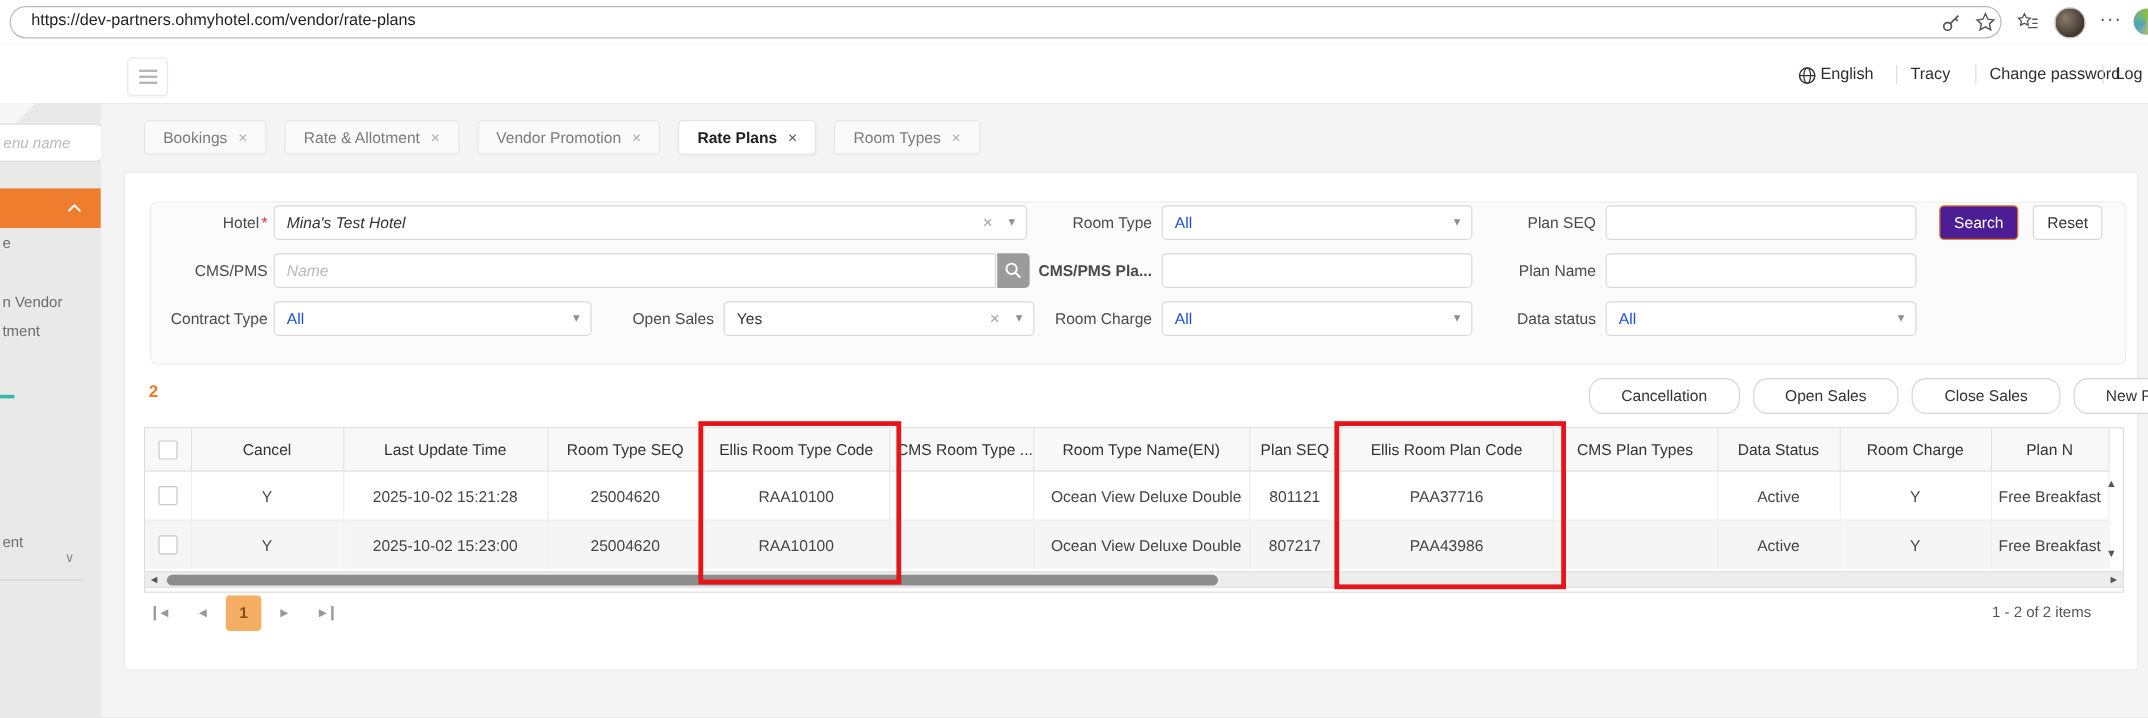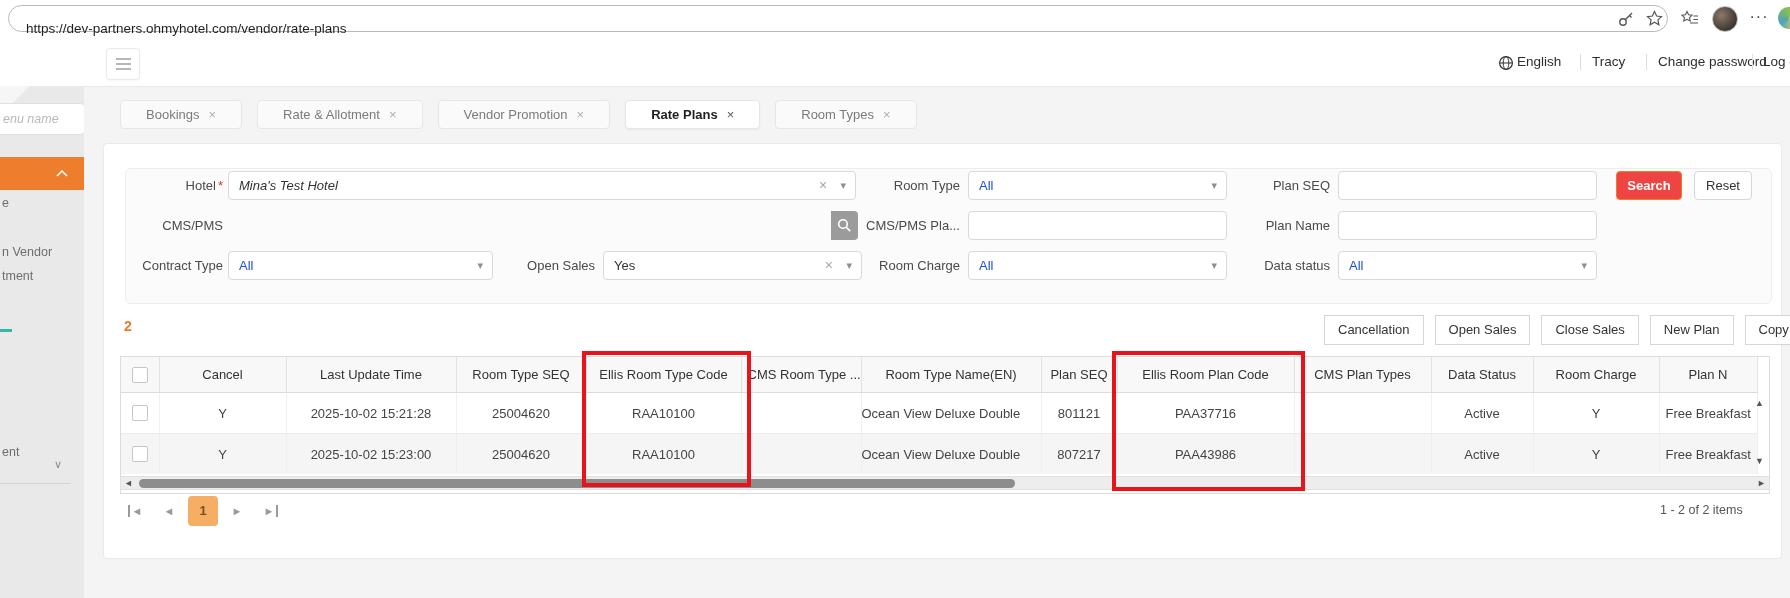--- a/index.html
+++ b/index.html
@@ -3,21 +3,21 @@
 <meta charset="utf-8">
 <style>
   html,body{margin:0;padding:0;background:#ddd;}
   #screen{position:relative;width:1790px;height:598px;background:#f4f4f4;overflow:hidden;
           font-family:"Liberation Sans","DejaVu Sans",sans-serif;color:#333;}
   .abs{position:absolute;}
 
   
   .browser-bar{left:0;top:0;width:1790px;height:36px;background:#fff;border-bottom:1px solid #d9d9d9;}
   .address-bar{left:8px;top:5px;width:1658px;height:25px;border:1px solid #b9b9b9;border-radius:14px;background:#fff;}
-  .url-text{left:26px;top:12px;height:36px;line-height:34px;font-size:13.5px;color:#1f1f1f;}
+  .url-text{left:26px;top:0;height:36px;line-height:34px;font-size:13.5px;color:#1f1f1f;}
   .chrome-ico{top:8px;width:20px;height:20px;display:flex;align-items:center;justify-content:center;cursor:pointer;}
   .avatar{left:1712px;top:6px;width:24px;height:24px;border-radius:50%;
           background:radial-gradient(circle at 35% 35%, #8a7a6a, #3a322c 75%);border:1px solid #bbb;}
   .dots{left:1748px;top:6px;width:22px;height:24px;line-height:22px;text-align:center;font-size:16px;color:#444;letter-spacing:1px;}
   .profile-arc{left:1778px;top:7px;width:22px;height:22px;border-radius:50%;
           background:conic-gradient(#8cc04a,#f4d03f,#4aa3c0,#8cc04a);}
 
   
   .app-header{left:0;top:36px;width:1790px;height:50px;background:#fff;border-bottom:1px solid #e7e7e7;}
   .logo{left:0;top:36px;width:84px;height:50px;background:#29282a;color:#fff;font-weight:bold;
@@ -34,58 +34,58 @@
   .sb-search{left:-20px;top:17px;width:82px;height:30px;background:#fff;border:1px solid #e0e0e0;border-radius:6px;
              line-height:30px;padding-left:22px;font-size:12.5px;font-style:italic;color:#b9b9b9;white-space:nowrap;overflow:hidden;}
   .sb-orange{left:0;top:71px;width:84px;height:33px;background:#ee7d2e;cursor:pointer;}
   .sb-item{left:2px;font-size:12.5px;color:#6e6e6e;white-space:nowrap;cursor:pointer;}
   .sb-teal{left:0;top:243px;width:12px;height:3px;background:#35b7ac;}
   .sb-chev{left:54px;top:372px;font-size:11px;color:#8a8a8a;cursor:pointer;}
   .sb-divider{left:0;top:397px;width:70px;height:1px;background:#d4d4d4;}
 
   
   .tabs{left:120px;top:100px;height:29px;display:flex;gap:15px;}
-  .tab{height:27px;line-height:27px;padding:0 25px;border:1px solid #e6e6e6;border-radius:4px;background:#fafafa;
+  .tab{height:27px;line-height:27px;padding:0 15px;border:1px solid #e6e6e6;border-radius:4px;background:#fafafa;
        font-size:13px;color:#7b7b7b;white-space:nowrap;cursor:pointer;display:flex;align-items:center;gap:9px;}
   .tab.active{background:#fff;color:#1f1f1f;font-weight:bold;box-shadow:0 1px 2px rgba(0,0,0,.05);}
   .tab .x{font-size:13px;color:#adadad;font-weight:normal;}
   .tab.active .x{color:#555;}
 
   
   .card{left:103px;top:143px;width:1677px;height:414px;background:#fff;border:1px solid #eaeaea;border-radius:4px;}
   .filter-panel{left:125px;top:168px;width:1645px;height:134px;background:#fbfbfb;border:1px solid #ededed;border-radius:6px;}
   .flabel{height:29px;line-height:29px;font-size:13px;color:#4a4a4a;text-align:right;white-space:nowrap;}
   .req{color:#e03131;margin-left:2px;}
   .ffield{height:27px;line-height:27px;border:1px solid #d9d9d9;border-radius:4px;background:#fff;font-size:13px;color:#333;
           padding:0 10px;white-space:nowrap;overflow:hidden;cursor:pointer;}
   .ph{color:#1d4ed8;}
   .caret{position:absolute;right:9px;top:0;line-height:27px;color:#8e8e8e;font-size:11px;}
   .clear-x{position:absolute;right:28px;top:0;line-height:27px;color:#a6a6a6;font-size:14px;}
   input.ffield{padding:0 10px;outline:none;}
   input.ffield::placeholder{color:#b9b9b9;font-style:italic;}
   .sbtn{left:831px;width:27px;height:29px;background:#9b9b9b;border-radius:0 4px 4px 0;display:flex;align-items:center;justify-content:center;cursor:pointer;}
   .btn{height:29px;line-height:27px;border:1px solid #d6d6d6;border-radius:4px;background:#fff;font-size:13px;color:#333;
        text-align:center;cursor:pointer;box-sizing:border-box;}
-  .btn-primary{background:#ef4444;border-color:#f07c25;color:#fff;font-weight:bold;}
+  .btn-primary{background:#4c1d95;border-color:#f07c25;color:#fff;font-weight:normal;}
 
   
   .count{left:124px;top:318px;font-size:14px;font-weight:bold;color:#ed7a2b;}
   .toolbar{left:1324px;top:315px;display:flex;gap:11px;}
-  .tbtn{height:30px;line-height:28px;padding:0 13px;border:1px solid #d6d6d6;border-radius:0;background:#fff;
+  .tbtn{height:30px;line-height:28px;padding:0 26px;border:1px solid #d6d6d6;border-radius:12px;background:#fff;
         font-size:13px;color:#333;white-space:nowrap;cursor:pointer;box-sizing:border-box;}
 
   
   .table-wrap{left:120px;top:356px;width:1650px;height:138px;border:1px solid #dcdcdc;overflow:hidden;background:#fff;box-sizing:border-box;}
   table.grid{border-collapse:collapse;table-layout:fixed;width:1636px;}
   .grid th{height:35px;background:#f8f8f8;font-size:13px;font-weight:normal;color:#333;border-right:1px solid #e3e3e3;
            border-bottom:1px solid #dcdcdc;text-align:center;overflow:hidden;white-space:nowrap;padding:0 6px;}
   .grid td{height:40px;font-size:13px;color:#444;border-right:1px solid #efefef;text-align:center;overflow:hidden;white-space:nowrap;padding:0 6px;}
   .grid tr.r0 td{background:#fff;border-bottom:1px solid #ececec;}
   .grid tr.r1 td{background:#f5f5f5;}
-  .grid td.al{text-align:left;padding-left:0;}
+  .grid td.al{text-align:right;padding-left:0;}
   .cb{display:inline-block;width:14px;height:14px;border:1px solid #c6c6c6;border-radius:2px;background:#fff;vertical-align:middle;cursor:pointer;}
   .vscroll{left:1753px;width:13px;text-align:center;font-size:9px;color:#555;cursor:pointer;}
 
   
   .hscroll{left:120px;top:476px;width:1650px;height:14px;background:#ededed;border:1px solid #e0e0e0;box-sizing:border-box;}
   .hthumb{position:absolute;left:18px;top:2px;width:876px;height:9px;background:#8d8d8d;border-radius:5px;cursor:grab;}
   .harrow{position:absolute;top:0;font-size:9px;color:#555;line-height:12px;cursor:pointer;}
 
   
   .pager{left:120px;top:496px;display:flex;gap:4px;}
@@ -204,27 +204,28 @@
   <div class="abs ffield" style="left:968px;top:171px;width:237px;">
     <span class="ph">All</span>
     <span class="caret">▾</span>
   </div>
   <div class="abs flabel" style="left:1230px;top:171px;width:100px;">Plan SEQ</div>
   <input class="abs ffield" style="left: 1338px; top: 171px; width: 237px;">
   <div class="abs btn btn-primary" style="left:1616px;top:171px;width:66px;">Search</div>
   <div class="abs btn" style="left:1694px;top:171px;width:58px;">Reset</div>
 
   <div class="abs flabel" style="left:130px;top:211px;width:93px;">CMS/PMS</div>
+  <input class="abs ffield" style="left: 228px; top: 211px; width: 580px; border-radius: 4px 0px 0px 4px;" placeholder="Name">
   <div class="abs sbtn" style="top:211px;">
     <svg width="15" height="15" viewBox="0 0 15 15">
         <circle cx="6" cy="6" r="4.3" fill="none" stroke="#fff" stroke-width="1.6"></circle>
         <path d="M9.4 9.4 L13.2 13.2" stroke="#fff" stroke-width="1.7"></path>
       </svg>
   </div>
-  <div class="abs flabel" style="left:860px;top:211px;width:100px;">CMS/PMS Pla...</div>
+  <div class="abs flabel" style="left:860px;top:211px;width:100px;font-weight:bold;">CMS/PMS Pla...</div>
   <input class="abs ffield" style="left: 968px; top: 211px; width: 237px;">
   <div class="abs flabel" style="left:1230px;top:211px;width:100px;">Plan Name</div>
   <input class="abs ffield" style="left: 1338px; top: 211px; width: 237px;">
 
   <div class="abs flabel" style="left:130px;top:251px;width:93px;">Contract Type</div>
   <div class="abs ffield" style="left:228px;top:251px;width:243px;">
     <span class="ph">All</span>
     <span class="caret">▾</span>
   </div>
   <div class="abs flabel" style="left:495px;top:251px;width:100px;">Open Sales</div>

